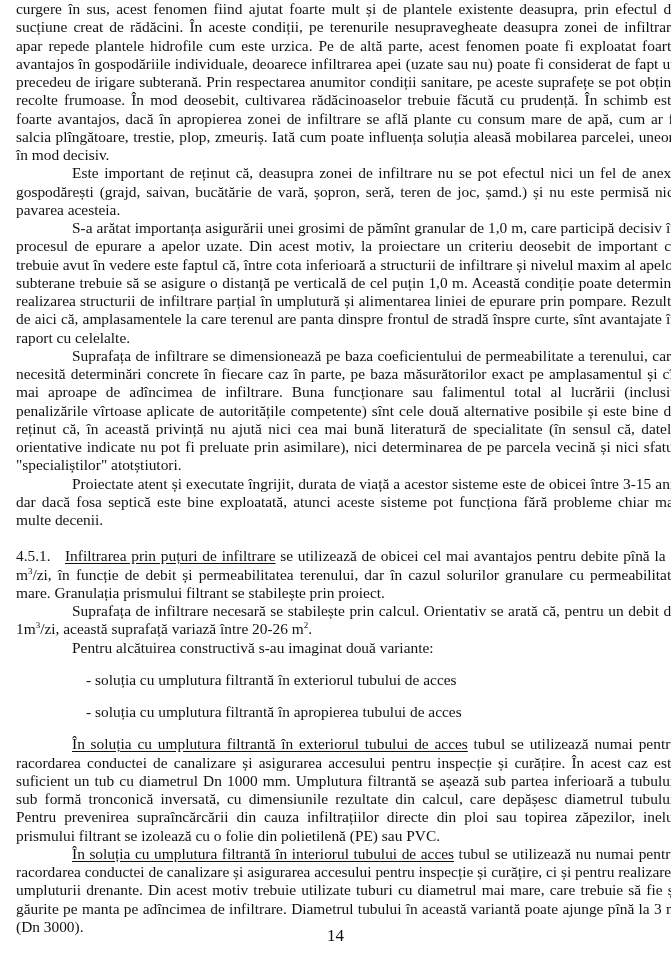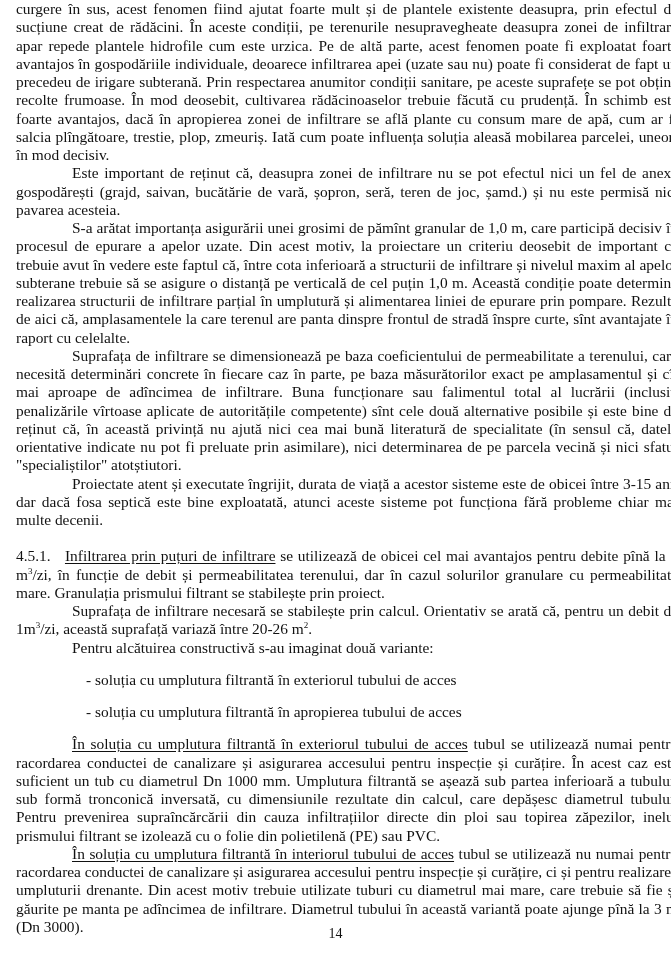--- a/index.html
+++ b/index.html
@@ -13,21 +13,21 @@
       text-align: justify;
     }
     .p { margin: 0; }
     .ind { text-indent: 56px; }
     .li { margin: 14px; padding-left: 56px; text-align: left; }
     .gap { height: 18px; }
     u { text-underline-offset: 2px; }
     sup { font-size: 9px; line-height: 0; vertical-align: 6px; }
     .pagenum {
       position: absolute; top: 926px; left: 0; width: 671px; text-align: center;
-      font-size: 14px;
+      font-size: 17px;
     }
   </style>
 </head>
 <body>
 
 <div class="page">
   <p class="p">curgere în sus, acest fenomen fiind ajutat foarte mult și de plantele existente deasupra, prin efectul de sucțiune creat de rădăcini. În aceste condiții, pe terenurile nesupravegheate deasupra zonei de infiltrare apar repede plantele hidrofile cum este urzica. Pe de altă parte, acest fenomen poate fi exploatat foarte avantajos în gospodăriile individuale, deoarece infiltrarea apei (uzate sau nu) poate fi considerat de fapt un precedeu de irigare subterană. Prin respectarea anumitor condiții sanitare, pe aceste suprafețe se pot obține recolte frumoase. În mod deosebit, cultivarea rădăcinoaselor trebuie făcută cu prudență. În schimb este foarte avantajos, dacă în apropierea zonei de infiltrare se află plante cu consum mare de apă, cum ar fi salcia plîngătoare, trestie, plop, zmeuriș. Iată cum poate influența soluția aleasă mobilarea parcelei, uneori în mod decisiv.</p>
   <p class="p ind">Este important de reținut că, deasupra zonei de infiltrare nu se pot efectul nici un fel de anexe gospodărești (grajd, saivan, bucătărie de vară, șopron, seră, teren de joc, șamd.) și nu este permisă nici pavarea acesteia.</p>
   <p class="p ind">S-a arătat importanța asigurării unei grosimi de pămînt granular de 1,0 m, care participă decisiv în procesul de epurare a apelor uzate. Din acest motiv, la proiectare un criteriu deosebit de important ce trebuie avut în vedere este faptul că, între cota inferioară a structurii de infiltrare și nivelul maxim al apelor subterane trebuie să se asigure o distanță pe verticală de cel puțin 1,0 m. Această condiție poate determina realizarea structurii de infiltrare parțial în umplutură și alimentarea liniei de epurare prin pompare. Rezultă de aici că, amplasamentele la care terenul are panta dinspre frontul de stradă înspre curte, sînt avantajate în raport cu celelalte.</p>
   <p class="p ind">Suprafața de infiltrare se dimensionează pe baza coeficientului de permeabilitate a terenului, care necesită determinări concrete în fiecare caz în parte, pe baza măsurătorilor exact pe amplasamentul și cît mai aproape de adîncimea de infiltrare. Buna funcționare sau falimentul total al lucrării (inclusiv penalizările vîrtoase aplicate de autoritățile competente) sînt cele două alternative posibile și este bine de reținut că, în această privință nu ajută nici cea mai bună literatură de specialitate (în sensul că, datele orientative indicate nu pot fi preluate prin asimilare), nici determinarea de pe parcela vecină și nici sfatul "specialiștilor" atotștiutori.</p>

